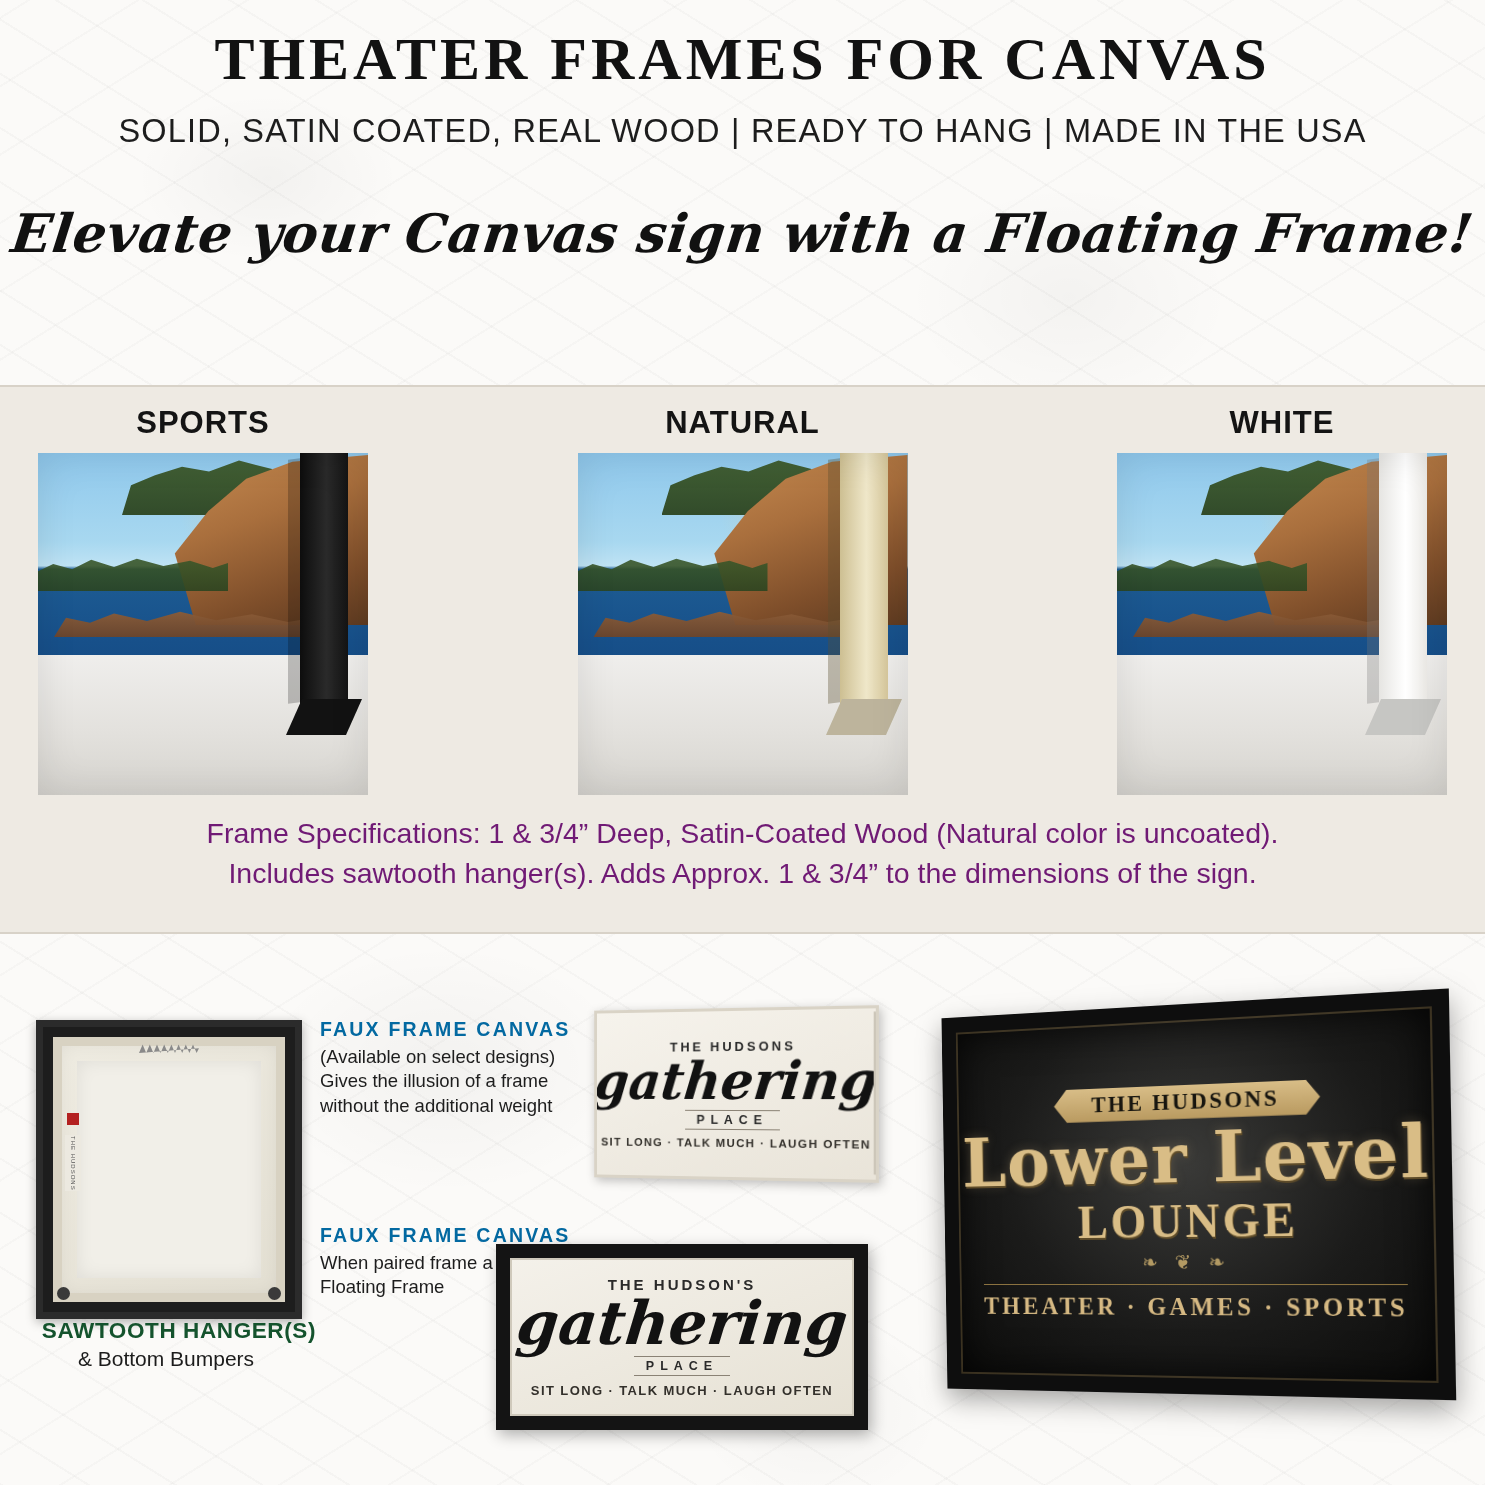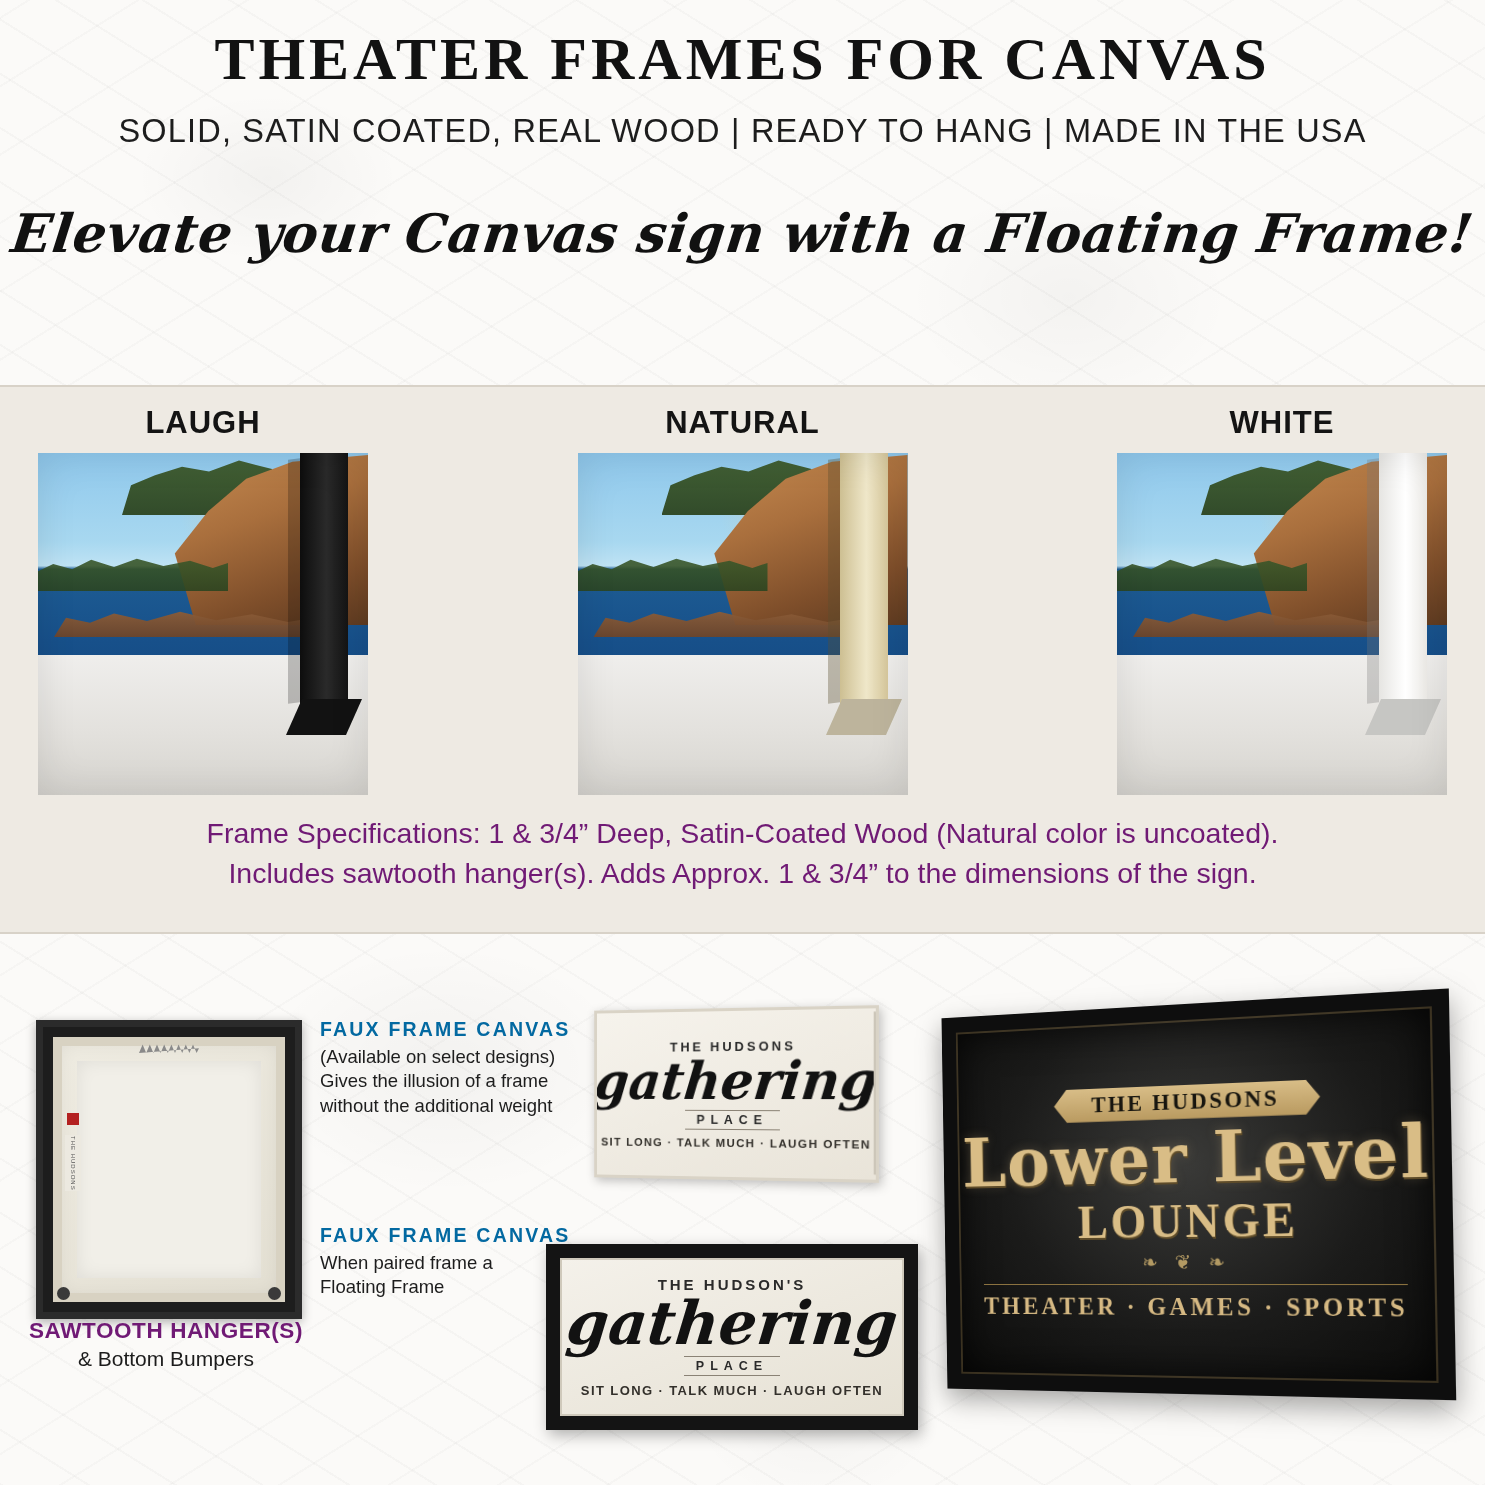--- a/index.html
+++ b/index.html
@@ -302,21 +302,22 @@
     position: absolute;
     left: 16px;
     top: 386px;
     width: 300px;
     text-align: center;
   }
   .sawtooth-caption .l1 {
     font-size: 22.5px;
     font-weight: 700;
     letter-spacing: 0.6px;
-    color: #701a75;
+    color: #14532d;
+    text-align: right;
   }
   .sawtooth-caption .l2 {
     font-size: 21px;
     color: #1c1c1c;
     margin-top: 3px;
   }
 
   
   .faux-block {
     position: absolute;
@@ -343,21 +344,21 @@
     width: 282px;
     height: 166px;
     background: linear-gradient(160deg, #f6f3ec, #e9e4d9);
     box-shadow: 2px 3px 10px rgba(0,0,0,0.25);
     transform: perspective(700px) rotateY(-9deg);
     border: 3px solid #d9d3c6;
     overflow: hidden;
   }
   .sign-framed {
     position: absolute;
-    left: 546px;
+    left: 496px;
     top: 312px;
     width: 372px;
     height: 186px;
     background: #141414;
     padding: 14px;
     box-sizing: border-box;
     box-shadow: 3px 5px 14px rgba(0,0,0,0.3);
   }
   .sign-framed .inner {
     width: 100%;
@@ -504,21 +505,21 @@
   <div class="header">
     <div class="title">THEATER FRAMES FOR CANVAS</div>
     <div class="subtitle">SOLID, SATIN COATED, REAL WOOD | READY TO HANG | MADE IN THE USA</div>
     <div class="script-line">Elevate your Canvas sign with a Floating Frame!</div>
   </div>
 
   <div class="band">
     <div class="swatch-row">
 
       <div class="swatch">
-        <div class="swatch-label">LAUGH</div>
+        <div class="swatch-label">SPORTS</div>
         <div class="frame-photo">
           <div class="scene">
             <div class="sunglow"></div>
             <div class="cliff-green"></div>
             <div class="cliff"></div>
             <div class="treeline"></div>
             <div class="rocks"></div>
           </div>
           <div class="wall"></div>
           <div class="frame-corner">

